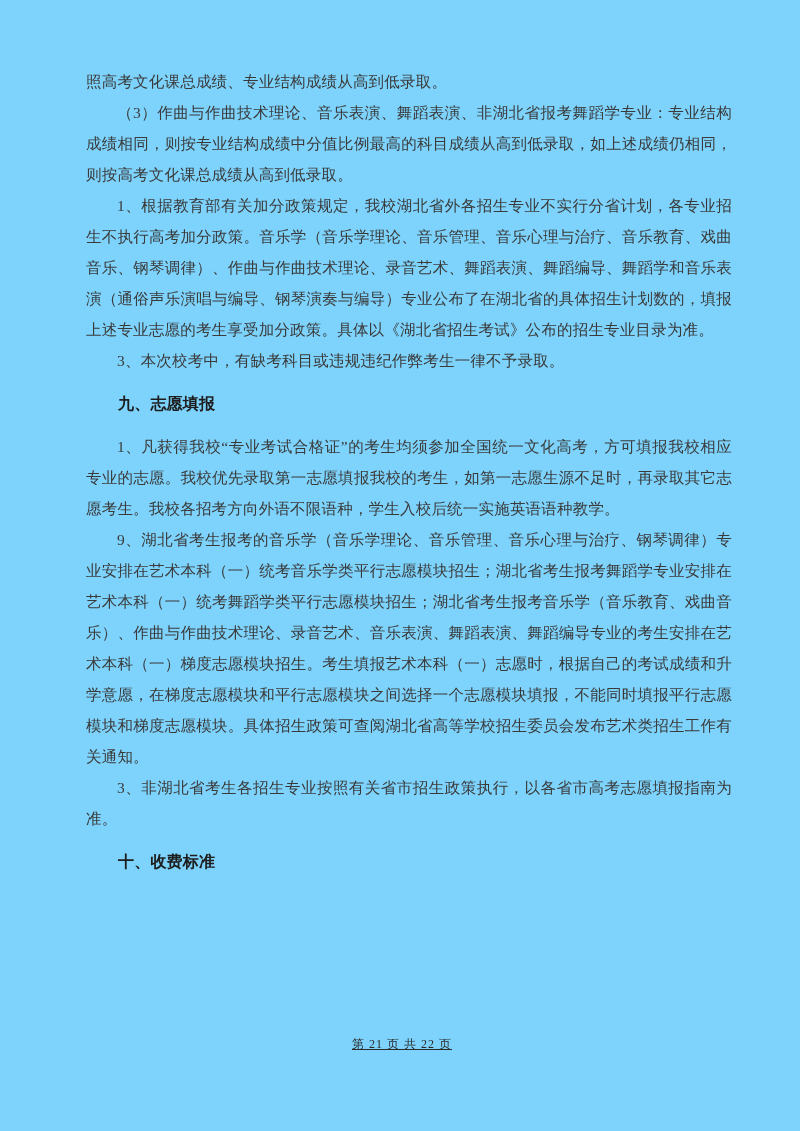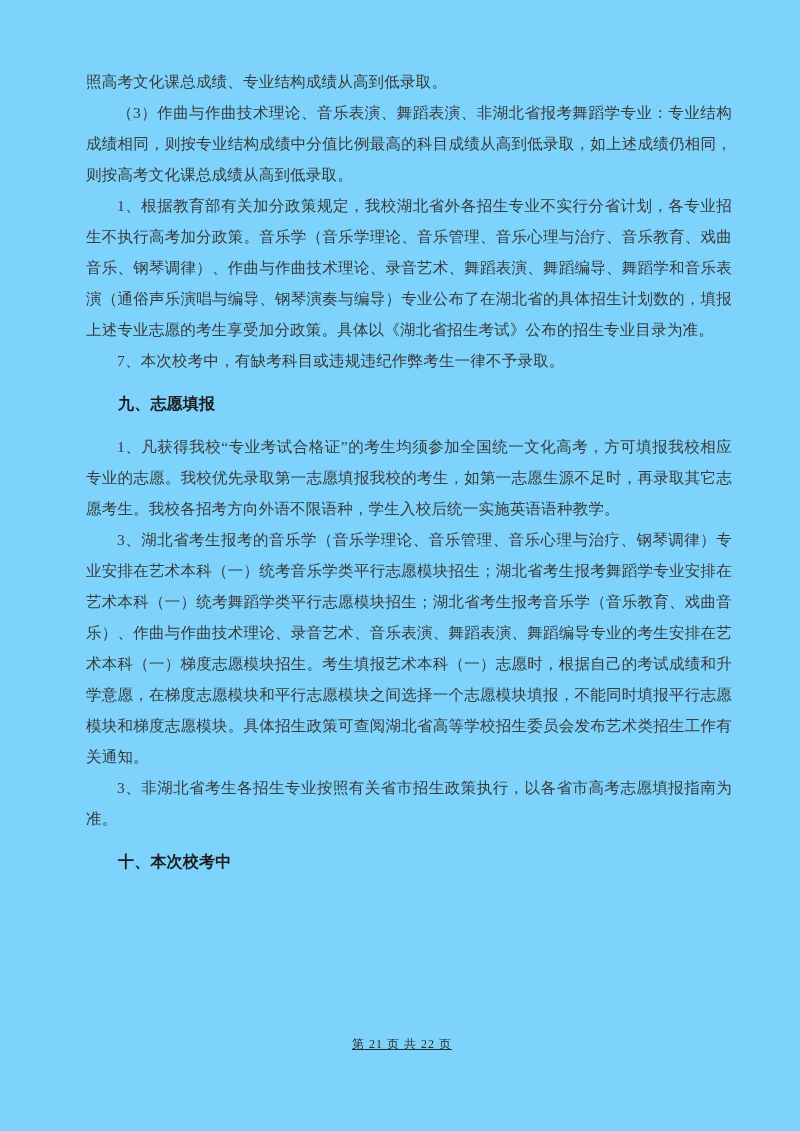--- a/index.html
+++ b/index.html
@@ -58,21 +58,21 @@
   }
 </style>
 </head>
 <body>
 
 <div class="page">
   <div class="doc" id="doc-body">
       <p class="cont">照高考文化课总成绩、专业结构成绩从高到低录取。</p>
       <p>（3）作曲与作曲技术理论、音乐表演、舞蹈表演、非湖北省报考舞蹈学专业：专业结构成绩相同，则按专业结构成绩中分值比例最高的科目成绩从高到低录取，如上述成绩仍相同，则按高考文化课总成绩从高到低录取。</p>
       <p>1、根据教育部有关加分政策规定，我校湖北省外各招生专业不实行分省计划，各专业招生不执行高考加分政策。音乐学（音乐学理论、音乐管理、音乐心理与治疗、音乐教育、戏曲音乐、钢琴调律）、作曲与作曲技术理论、录音艺术、舞蹈表演、舞蹈编导、舞蹈学和音乐表演（通俗声乐演唱与编导、钢琴演奏与编导）专业公布了在湖北省的具体招生计划数的，填报上述专业志愿的考生享受加分政策。具体以《湖北省招生考试》公布的招生专业目录为准。</p>
-      <p>7、本次校考中，有缺考科目或违规违纪作弊考生一律不予录取。</p>
+      <p>3、本次校考中，有缺考科目或违规违纪作弊考生一律不予录取。</p>
       <h2>九、志愿填报</h2>
       <p>1、凡获得我校“专业考试合格证”的考生均须参加全国统一文化高考，方可填报我校相应专业的志愿。我校优先录取第一志愿填报我校的考生，如第一志愿生源不足时，再录取其它志愿考生。我校各招考方向外语不限语种，学生入校后统一实施英语语种教学。</p>
-      <p>3、湖北省考生报考的音乐学（音乐学理论、音乐管理、音乐心理与治疗、钢琴调律）专业安排在艺术本科（一）统考音乐学类平行志愿模块招生；湖北省考生报考舞蹈学专业安排在艺术本科（一）统考舞蹈学类平行志愿模块招生；湖北省考生报考音乐学（音乐教育、戏曲音乐）、作曲与作曲技术理论、录音艺术、音乐表演、舞蹈表演、舞蹈编导专业的考生安排在艺术本科（一）梯度志愿模块招生。考生填报艺术本科（一）志愿时，根据自己的考试成绩和升学意愿，在梯度志愿模块和平行志愿模块之间选择一个志愿模块填报，不能同时填报平行志愿模块和梯度志愿模块。具体招生政策可查阅湖北省高等学校招生委员会发布艺术类招生工作有关通知。</p>
+      <p>9、湖北省考生报考的音乐学（音乐学理论、音乐管理、音乐心理与治疗、钢琴调律）专业安排在艺术本科（一）统考音乐学类平行志愿模块招生；湖北省考生报考舞蹈学专业安排在艺术本科（一）统考舞蹈学类平行志愿模块招生；湖北省考生报考音乐学（音乐教育、戏曲音乐）、作曲与作曲技术理论、录音艺术、音乐表演、舞蹈表演、舞蹈编导专业的考生安排在艺术本科（一）梯度志愿模块招生。考生填报艺术本科（一）志愿时，根据自己的考试成绩和升学意愿，在梯度志愿模块和平行志愿模块之间选择一个志愿模块填报，不能同时填报平行志愿模块和梯度志愿模块。具体招生政策可查阅湖北省高等学校招生委员会发布艺术类招生工作有关通知。</p>
       <p>3、非湖北省考生各招生专业按照有关省市招生政策执行，以各省市高考志愿填报指南为准。</p>
-      <h2>十、本次校考中</h2>
+      <h2>十、收费标准</h2>
     </div>
   <div class="footer">第 21 页 共 22 页</div>
 </div>
 
 </body></html>

